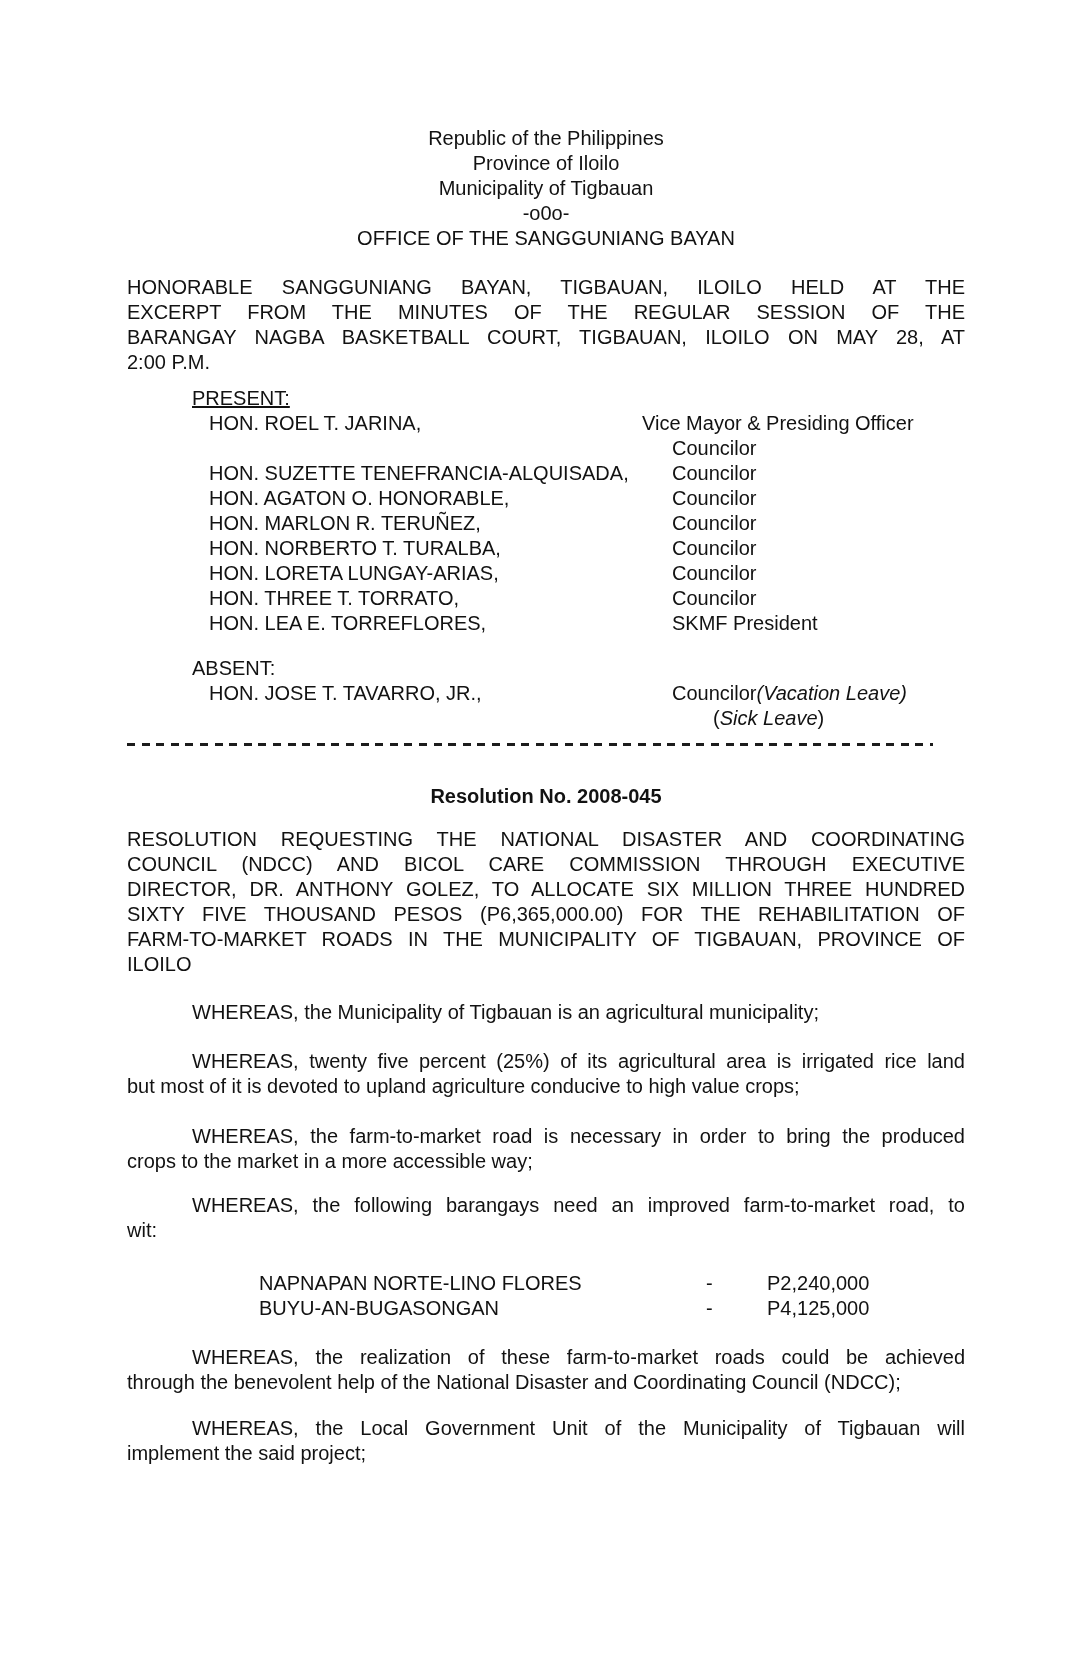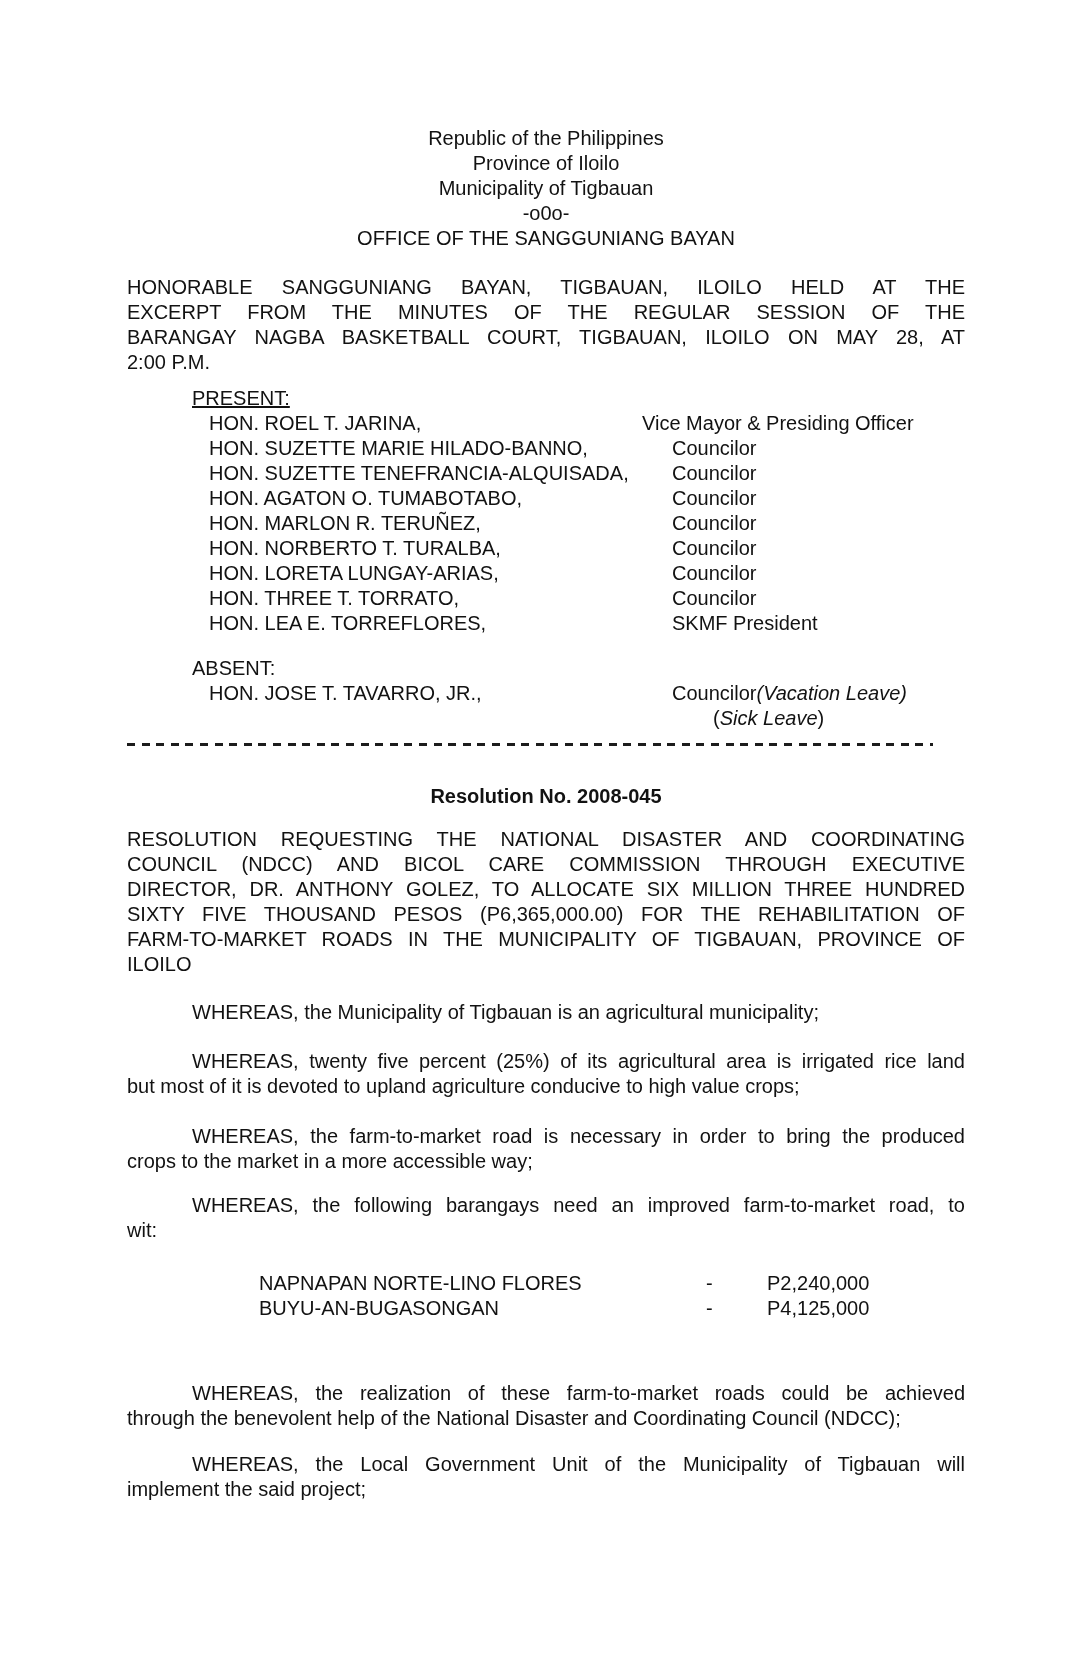--- a/index.html
+++ b/index.html
@@ -42,21 +42,21 @@
   .res-body  { margin-top: 18px; }
   .w1 { margin-top: 23px; }
   .w2 { margin-top: 24px; }
   .w3 { margin-top: 25px; }
   .w4 { margin-top: 19px; }
   .alloc { margin-top: 28px; }
   .arow { position: relative; height: 25px; }
   .aname { position: absolute; left: 132px; white-space: nowrap; }
   .adash { position: absolute; left: 579px; }
   .aamt  { position: absolute; left: 640px; white-space: nowrap; }
-  .w5 { margin-top: 60px; }
+  .w5 { margin-top: 24px; }
   .w6 { margin-top: 21px; }
 </style>
 </head>
 <body>
 
 <div class="page">
   <div class="content">
 
     <div class="header center">
       <div>Republic of the Philippines</div>
@@ -74,29 +74,28 @@
     </div>
 
     <div class="present-label">PRESENT:</div>
 
     <div>
       <div class="mrow">
         <span class="mname">HON. ROEL T. JARINA,</span>
         <span class="mrole mrole-wide">Vice Mayor &amp; Presiding Officer</span>
       </div>
       <div class="mrow">
-        <span class="mname">HON. SUZETTE MARIE HILADO-BANNO,</span>
         <span class="mrole">Councilor</span>
       </div>
       <div class="mrow">
         <span class="mname">HON. SUZETTE TENEFRANCIA-ALQUISADA,</span>
         <span class="mrole">Councilor</span>
       </div>
       <div class="mrow">
-        <span class="mname">HON. AGATON O. TUMABOTABO,</span>
+        <span class="mname">HON. AGATON O. HONORABLE,</span>
         <span class="mrole">Councilor</span>
       </div>
       <div class="mrow">
         <span class="mname">HON. MARLON R. TERUÑEZ,</span>
         <span class="mrole">Councilor</span>
       </div>
       <div class="mrow">
         <span class="mname">HON. NORBERTO T. TURALBA,</span>
         <span class="mrole">Councilor</span>
       </div>

